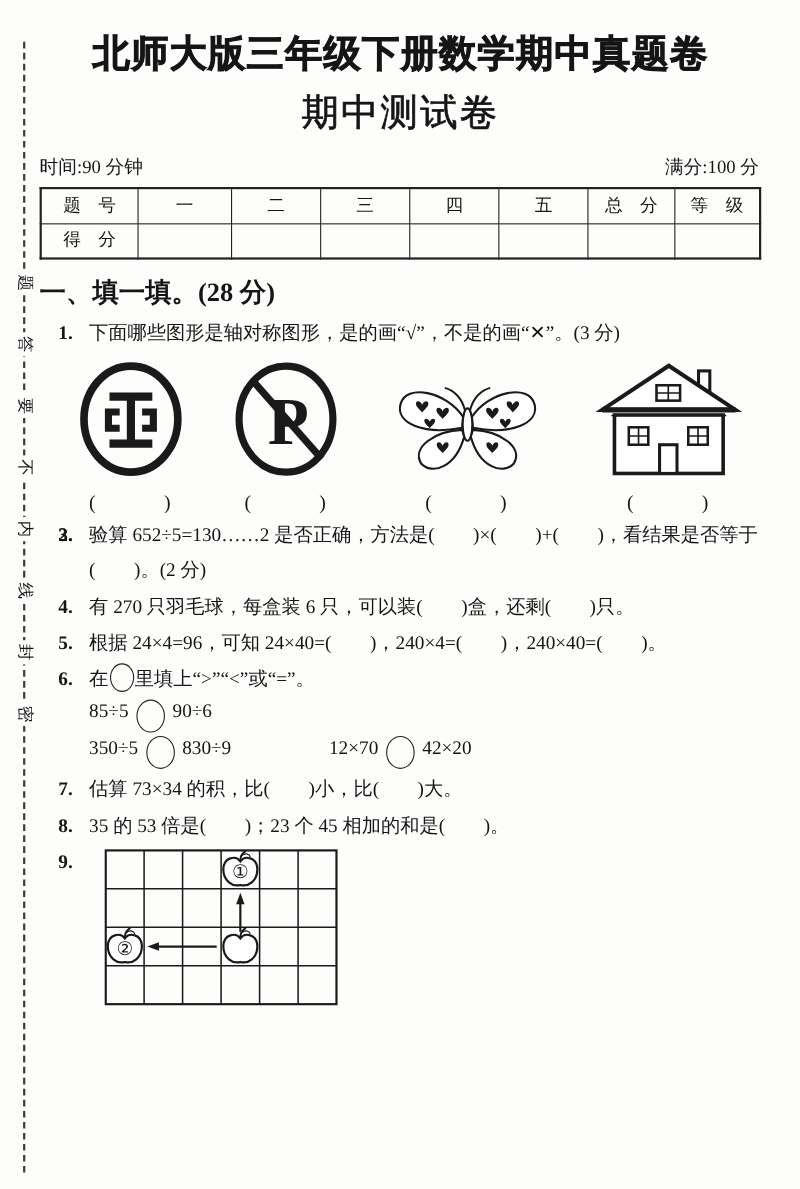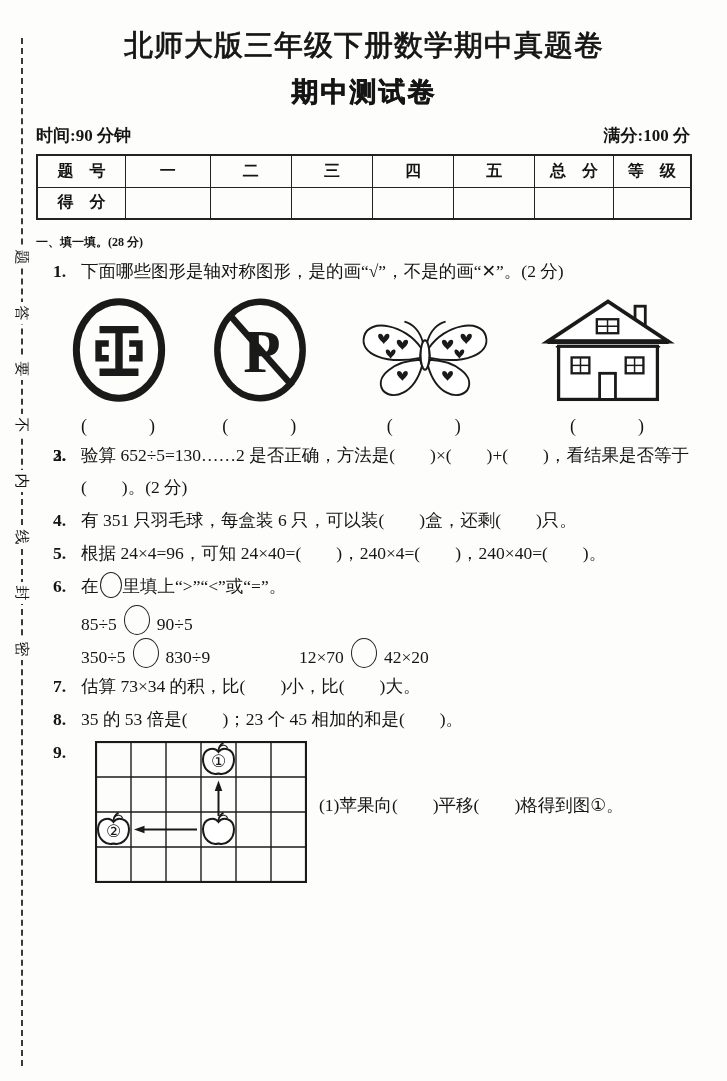--- a/index.html
+++ b/index.html
@@ -24,57 +24,57 @@
     align-items: center; z-index: 2;
   }
   .seal-chars span {
     display: block; width: 22px; height: 22px; line-height: 22px;
     text-align: center; font-size: 15px; background: #fdfdfc;
     transform: rotate(90deg);
   }
   .content { position: absolute; left: 36px; top: 12px; width: 656px; }
   .title {
     text-align: center; font-family: "Liberation Sans", "DejaVu Sans", sans-serif;
-    font-weight: 400; font-size: 29px; letter-spacing: 1px; margin-top: 14px;
+    font-weight: 700; font-size: 34px; letter-spacing: 1px; margin-top: 14px;
     -webkit-text-stroke: 0.8px #151515;
   }
   .subtitle {
-    text-align: center; font-weight: 700; font-size: 27px; margin-top: 8px;
+    text-align: center; font-weight: 400; font-size: 34px; margin-top: 8px;
     letter-spacing: 2px; -webkit-text-stroke: 0.6px #151515;
   }
   .meta {
     display: flex; justify-content: space-between;
-    font-size: 17px; font-weight: bold; margin: 14px 2px 7px 0;
+    font-size: 17px; font-weight: normal; margin: 14px 2px 7px 0;
   }
   table.score-table {
     width: 100%; border-collapse: collapse; table-layout: fixed;
     border: 2.5px solid #222; margin-bottom: 4px;
   }
   table.score-table td {
     border: 1.6px solid #222; height: 32px; text-align: center;
-    font-size: 16px; font-weight: bold;
+    font-size: 16px; font-weight: normal;
   }
   table.score-table td.blank { font-weight: normal; }
-  .section-heading { font-size: 12px; font-weight: 900; margin: 14px 0 4px 0; }
+  .section-heading { font-size: 24px; font-weight: 900; margin: 14px 0 4px 0; }
   .question {
     position: relative; padding-left: 45px; font-size: 17.5px;
     line-height: 32px; margin-top: 1px;
   }
   .qnum { position: absolute; left: 17px; top: 0; font-weight: bold; }
   
   .figures {
     display: flex; justify-content: space-between; align-items: flex-end;
     padding: 8px 14px 0 32px;
   }
   .figure { text-align: center; }
   .figure .caption { font-size: 18px; margin-top: 9px; letter-spacing: 2px; }
   .figure svg { display: block; margin: 0 auto; }
   
   .cmp-row { display: flex; padding-left: 45px; margin: 3px 0 2px 0; }
-  .cmp { display: flex; align-items: flex-end; font-size: 17.5px; }
+  .cmp { display: flex; align-items: flex-start; font-size: 17.5px; }
   .cmp:nth-child(1) { width: 218px; }
   .cmp:nth-child(2) { width: 233px; }
   .cmp:nth-child(3) { width: 200px; }
   .cmp-circle {
     display: inline-block; width: 26px; height: 30px; flex: 0 0 26px;
     border: 1.8px solid #222; border-radius: 50%; margin: 0 7px;
   }
   .circle-inline {
     display: inline-block; width: 22px; height: 26px;
     border: 1.7px solid #222; border-radius: 50%;
@@ -147,21 +147,21 @@
         <td class="blank"></td>
         <td class="blank"></td>
       </tr>
     </tbody>
       </table>
 
     <div class="section-heading">一、填一填。(28 分)</div>
 
     <div class="question">
       <span class="qnum">1.</span>
-      <span>下面哪些图形是轴对称图形，是的画“√”，不是的画“✕”。(2 分)</span>
+      <span>下面哪些图形是轴对称图形，是的画“√”，不是的画“✕”。(3 分)</span>
     </div>
 
     <div class="figures">
 
       <div class="figure">
         <svg width="102" height="110" viewBox="0 0 110 118">
           <ellipse class="sg" cx="55" cy="59" rx="46" ry="52" stroke-width="7.5"></ellipse>
           <path class="sg" d="M34,37 H76" stroke-width="8"></path>
           <path class="sg" d="M55,37 V83" stroke-width="8"></path>
           <path class="sg" d="M34,83 H76" stroke-width="8"></path>
@@ -229,36 +229,36 @@
       <span class="qnum">2.</span>
     </div>
 
     <div class="question">
       <span class="qnum">3.</span>
       <span>验算 652÷5=130……2 是否正确，方法是(　　)×(　　)+(　　)，看结果是否等于(　　)。(2 分)</span>
     </div>
 
     <div class="question">
       <span class="qnum">4.</span>
-      <span>有 351 只羽毛球，每盒装 6 只，可以装(　　)盒，还剩(　　)只。</span>
+      <span>有 270 只羽毛球，每盒装 6 只，可以装(　　)盒，还剩(　　)只。</span>
     </div>
 
     <div class="question">
       <span class="qnum">5.</span>
       <span>根据 24×4=96，可知 24×40=(　　)，240×4=(　　)，240×40=(　　)。</span>
     </div>
 
     <div class="question">
       <span class="qnum">6.</span><span>在</span><span class="circle-inline"></span><span>里填上“&gt;”“&lt;”或“=”。</span>
     </div>
     <div class="cmp-row">
       <div class="cmp">
         <span>85÷5</span>
         <span class="cmp-circle"></span>
-        <span>90÷5</span>
+        <span>90÷6</span>
       </div>
     </div>
     <div class="cmp-row">
       <div class="cmp">
         <span>350÷5</span>
         <span class="cmp-circle"></span>
         <span>830÷9</span>
       </div>
       <div class="cmp">
         <span>12×70</span>
@@ -320,18 +320,17 @@
           <line x1="122.5" y1="74" x2="122.5" y2="44" stroke="#1a1a1a" stroke-width="2"></line>
           <polygon points="118.7,49 122.5,38.5 126.3,49" fill="#1a1a1a"></polygon>
         </g>
         <g>
           <line x1="101" y1="87.5" x2="43" y2="87.5" stroke="#1a1a1a" stroke-width="2"></line>
           <polygon points="48.5,83.7 38,87.5 48.5,91.3" fill="#1a1a1a"></polygon>
         </g>
       </svg>
 
       <div class="sub-qs">
-        <span>(1)苹果向(　　)平移(　　)格得到图①。</span>
       </div>
     </div>
 
   </div>
 </div>
 
 </body></html>

